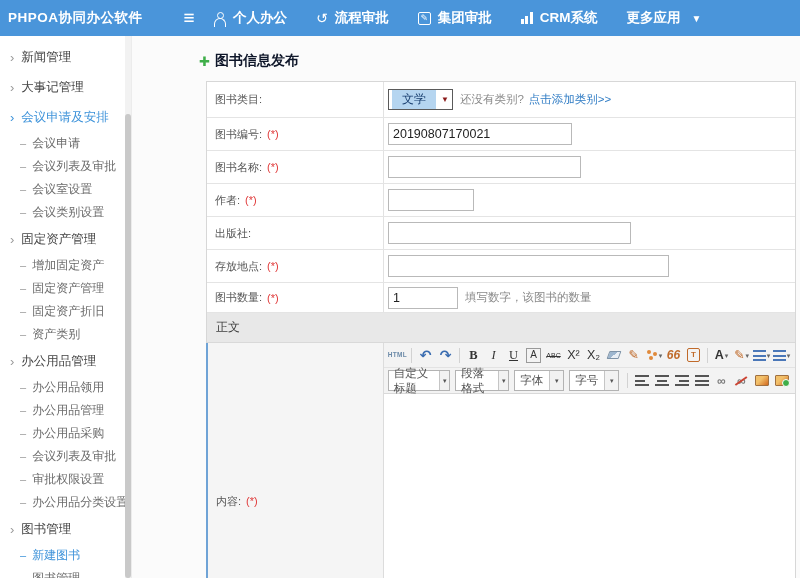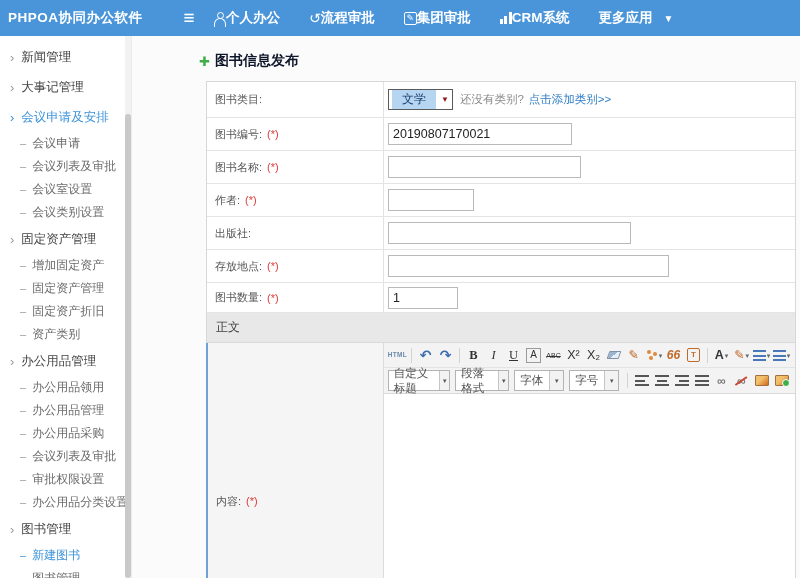--- a/index.html
+++ b/index.html
@@ -5,21 +5,21 @@
   * { margin:0; padding:0; box-sizing:border-box; }
   html,body { width:800px; height:578px; overflow:hidden; }
   body { font-family:"Liberation Sans","DejaVu Sans",sans-serif; background:#fff; }
   .screen { position:relative; width:800px; height:578px; overflow:hidden; background:#fff; }
 
   
   .topbar { position:absolute; left:0; top:0; width:800px; height:36px; background:#4a95da; display:flex; align-items:center; }
   .brand { color:#fff; font-size:13.5px; font-weight:bold; padding-left:8px; width:175px; letter-spacing:.5px; }
   .burger { color:#fff; font-size:19px; font-weight:bold; width:28px; text-align:center; cursor:pointer; margin-right:10px; }
   .nav { display:flex; align-items:center; gap:29px; }
-  .navitem { display:flex; align-items:center; color:#fff; font-size:13.5px; font-weight:bold; cursor:pointer; text-decoration:none; }
+  .navitem { display:flex; align-items:center; gap:7px; color:#fff; font-size:13.5px; font-weight:bold; cursor:pointer; text-decoration:none; }
   .nav-glyph { font-size:14px; font-weight:normal; line-height:1; }
   .person-ico { position:relative; width:13px; height:13px; }
   .person-ico::before { content:""; position:absolute; left:3.5px; top:0; width:5px; height:5px; border:1.4px solid #fff; border-radius:50%; }
   .person-ico::after { content:""; position:absolute; left:1px; top:6.5px; width:10px; height:8px; border:1.4px solid #fff; border-bottom:none; border-radius:6px 6px 0 0; }
   .approve-box { width:13px; height:13px; border:1.4px solid #fff; border-radius:2px; display:flex; align-items:center; justify-content:center; font-size:9px; color:#fff; }
   .crm-ico { display:flex; align-items:flex-end; gap:1.5px; height:12px; }
   .crm-ico i { display:block; width:3px; background:#fff; }
   .crm-ico i:nth-child(1){height:5px} .crm-ico i:nth-child(2){height:8px} .crm-ico i:nth-child(3){height:12px}
   .more-caret { color:#fff; font-size:10px; margin-left:-18px; }
 
@@ -294,20 +294,21 @@
           </div>
       </div>
 
       <div class="frow" style="height:30px">
         <div class="fl">
             <span class="lbl">图书数量:</span>
             <span class="req">(*)</span>
           </div>
         <div class="fv">
           <input class="tinput" style="width: 70px;" type="text" value="1">
+          <span class="hint">填写数字，该图书的数量</span>
         </div>
       </div>
 
       <div class="sectionbar">正文</div>
 
       <div class="content-row">
         <div class="content-label">
           <span class="lbl">内容:</span><span class="req">(*)</span>
         </div>
         <div class="editor">

